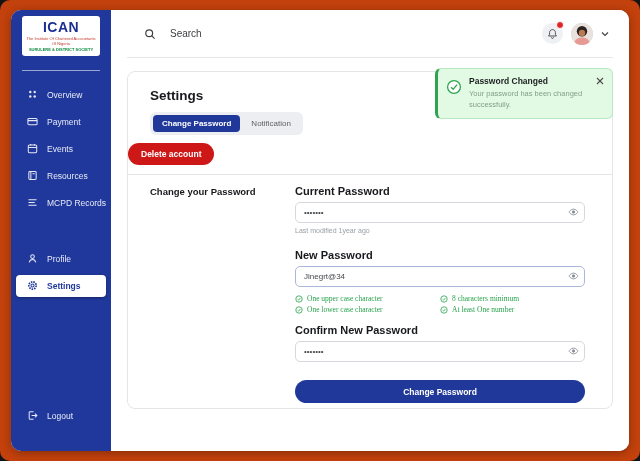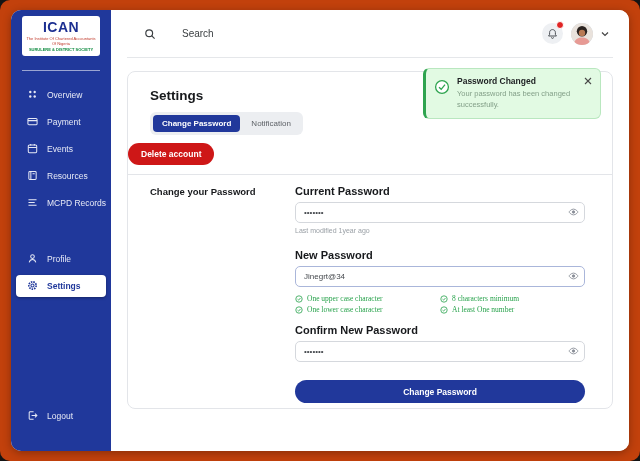--- a/index.html
+++ b/index.html
@@ -27,21 +27,21 @@
     display:flex; align-items:center; height:22px; margin:0 5px 5px; padding-left:11px;
     gap:9px; font-size:8.5px; color:#e7eaf6; border-radius:4px; cursor:pointer; white-space:nowrap;
   }
   .nav-item svg { width:11px; height:11px; flex:0 0 11px; }
   .nav-item.active { background:#fff; color:#20389b; font-weight:bold; box-shadow:0 1px 3px rgba(0,0,0,.35); }
   .nav-spacer { height:29px; }
   .logout-item { margin-top:auto; margin-bottom:24px; }
 
   
   .main { flex:1; display:flex; flex-direction:column; position:relative; background:#fff; min-width:0; }
-  .header { margin:0 16px; height:47px; border-bottom:1px solid #e5e7ea; display:flex; align-items:center; padding:0 4px 0 17px; gap:24px; }
+  .header { margin:0 16px; height:47px; border-bottom:1px solid #e5e7ea; display:flex; align-items:center; padding:0 4px 0 17px; gap:12px; }
   .search-input { border:none; outline:none; font-size:10px; color:#202124; width:150px; font-family:inherit; background:transparent; }
   .search-input::placeholder { color:#3c4043; }
   .header-right { margin-left:auto; display:flex; align-items:center; gap:8px; }
   .bell-wrap { position:relative; width:21px; height:21px; border-radius:50%; background:#eef0f3; display:flex; align-items:center; justify-content:center; cursor:pointer; }
   .badge { position:absolute; top:-2px; right:-1px; width:8px; height:8px; background:#e02424; border-radius:50%; border:1.5px solid #fff; box-sizing:border-box; }
   .avatar { width:22px; height:22px; border-radius:50%; overflow:hidden; background:#cfd4da; cursor:pointer; }
   .chev { display:flex; align-items:center; cursor:pointer; }
 
   
   .card { margin:13px 16px 0; border:1px solid #e3e5e9; border-radius:8px; height:338px; box-sizing:border-box; background:#fff; }
@@ -67,21 +67,21 @@
   .eye-btn { position:absolute; right:3px; top:3px; width:17px; height:15px; display:flex; align-items:center; justify-content:center; background:none; border:none; padding:0; cursor:pointer; }
   .helper { font-size:7px; color:#9aa0a6; margin-top:4px; }
   .rules { display:flex; margin-top:7px; }
   .rules-col { flex:1; display:flex; flex-direction:column; gap:2px;font-family:Liberation Serif, serif; }
   .rule { display:flex; align-items:center; gap:4px; font-size:7.5px; color:#27a24b; }
   .rule svg { width:8px; height:8px; flex:0 0 8px; }
   .submit-btn { margin-top:18px; width:100%; height:23px; background:#21389b; color:#fff; border:none; border-radius:12px; font-size:8.5px; font-weight:bold; font-family:inherit; cursor:pointer; }
 
   
   .toast {
-    position:absolute; top:58px; right:28px; width:178px; box-sizing:border-box; z-index:3;
+    position:absolute; top:58px; right:16px; width:178px; box-sizing:border-box; z-index:3;
     background:#e2fae3; border:1px solid #b9e7bf; border-left:3px solid #2ea44f; border-radius:6px;
     padding:7px 7px 8px 8px; display:flex; gap:7px; align-items:flex-start;
   }
   .toast-icon { margin-top:3px; }
   .toast-body { flex:1; min-width:0; }
   .toast-title { font-size:8.5px; font-weight:bold; color:#1d1f22; }
   .toast-msg { font-size:7.5px; color:#84a089; margin-top:3px; line-height:1.4; }
   .toast-close { background:none; border:none; padding:1px; cursor:pointer; display:flex; }
 </style>
 </head>

